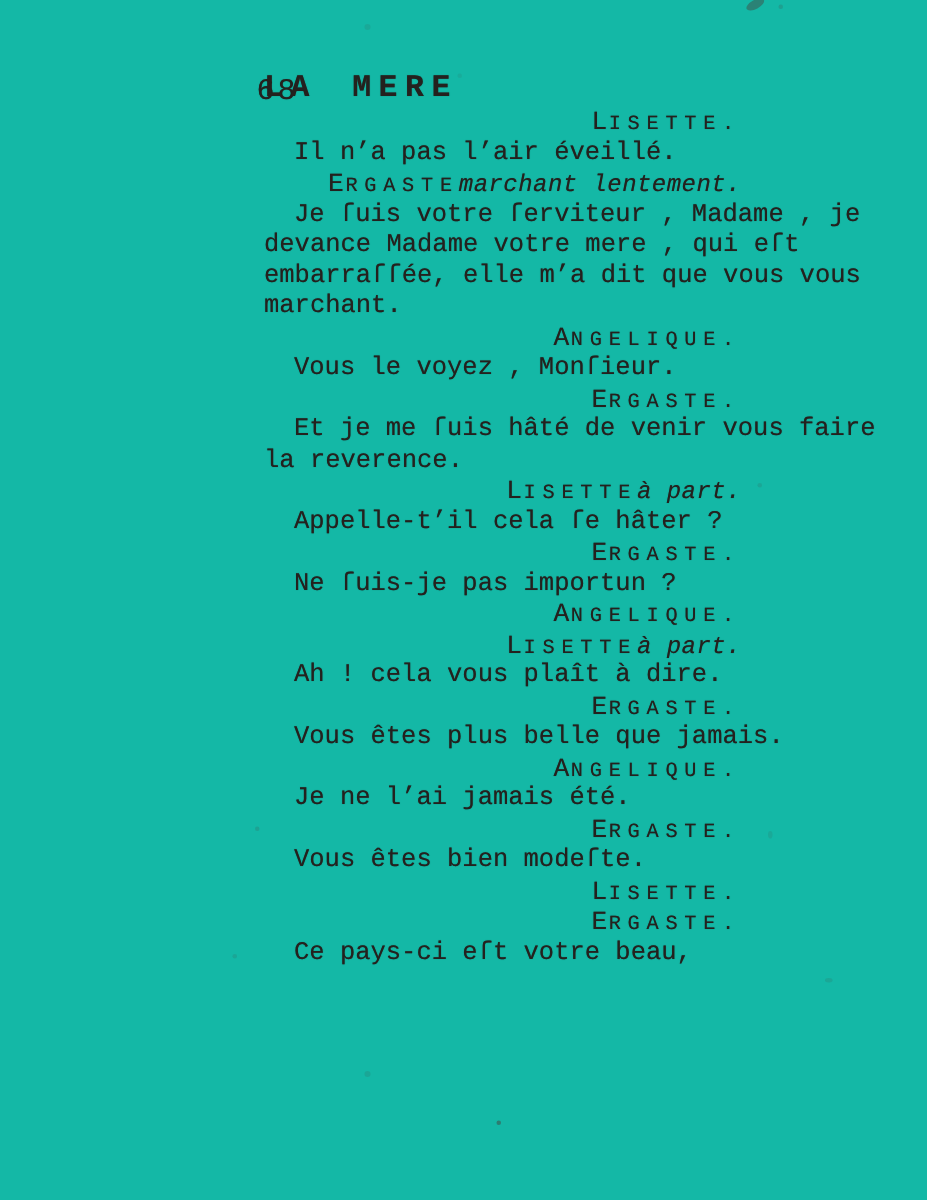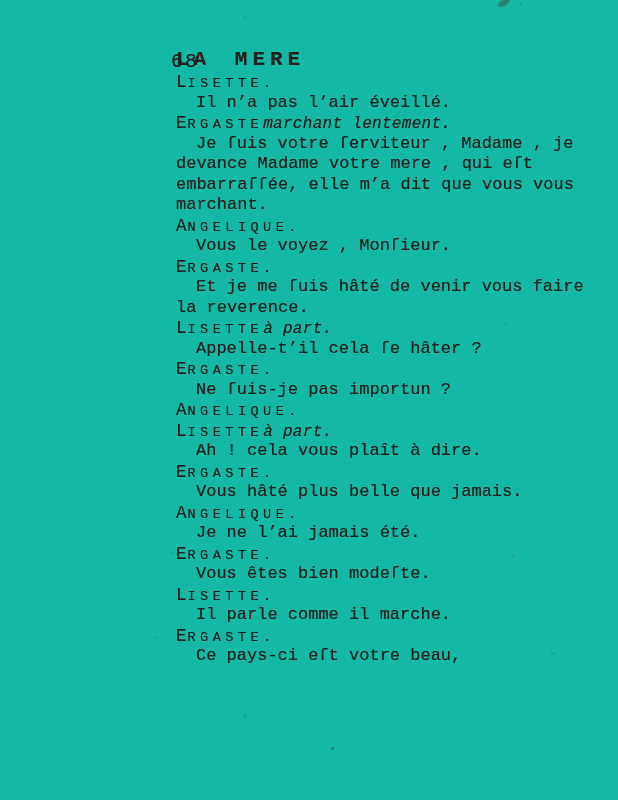--- a/index.html
+++ b/index.html
@@ -46,21 +46,21 @@
     line-height: 20.5px;
   }
   .line { height: 20.5px; white-space: nowrap; }
   .speech.indent { text-indent: 20px; }
   .speech.justify {
     white-space: nowrap;
     text-align: justify;
     text-align-last: justify;
     text-justify: inter-word;
   }
-  .speaker { text-align: left; }
+  .speaker { text-align: right; }
   .speaker .cap { font-size: 17.5px; }
   .speaker .caps {
     font-size: 13.5px;
     letter-spacing: 4.5px;
     margin-left: 1px;
   }
   .speaker .dir {
     font-style: italic;
     font-size: 16px;
     letter-spacing: 0.3px;
@@ -108,27 +108,26 @@
     <div class="line speech indent justify">Et je me ſuis hâté de venir vous faire</div>
     <div class="line speech">la reverence.</div>
     <div class="line speaker"><span class="cap">L</span><span class="caps">ISETTE</span><span class="dir">à part.</span></div>
     <div class="line speech indent">Appelle-t’il cela ſe hâter ?</div>
     <div class="line speaker"><span class="cap">E</span><span class="caps">RGASTE.</span></div>
     <div class="line speech indent">Ne ſuis-je pas importun ?</div>
     <div class="line speaker"><span class="cap">A</span><span class="caps">NGELIQUE.</span></div>
     <div class="line speaker"><span class="cap">L</span><span class="caps">ISETTE</span><span class="dir">à part.</span></div>
     <div class="line speech indent">Ah ! cela vous plaît à dire.</div>
     <div class="line speaker"><span class="cap">E</span><span class="caps">RGASTE.</span></div>
-    <div class="line speech indent">Vous hâté plus belle que jamais.</div>
+    <div class="line speech indent">Vous êtes plus belle que jamais.</div>
     <div class="line speaker"><span class="cap">A</span><span class="caps">NGELIQUE.</span></div>
     <div class="line speech indent">Je ne l’ai jamais été.</div>
     <div class="line speaker"><span class="cap">E</span><span class="caps">RGASTE.</span></div>
     <div class="line speech indent">Vous êtes bien modeſte.</div>
     <div class="line speaker"><span class="cap">L</span><span class="caps">ISETTE.</span></div>
-    <div class="line speech indent">Il parle comme il marche.</div>
     <div class="line speaker"><span class="cap">E</span><span class="caps">RGASTE.</span></div>
     <div class="line speech indent">Ce pays-ci eſt votre beau,</div>
 
   </div>
 
   <div class="speck sp1"></div>
   <div class="speck sp2"></div>
   <div class="speck sp3"></div>
   <div class="speck sp4"></div>
   <div class="speck sp5"></div>

